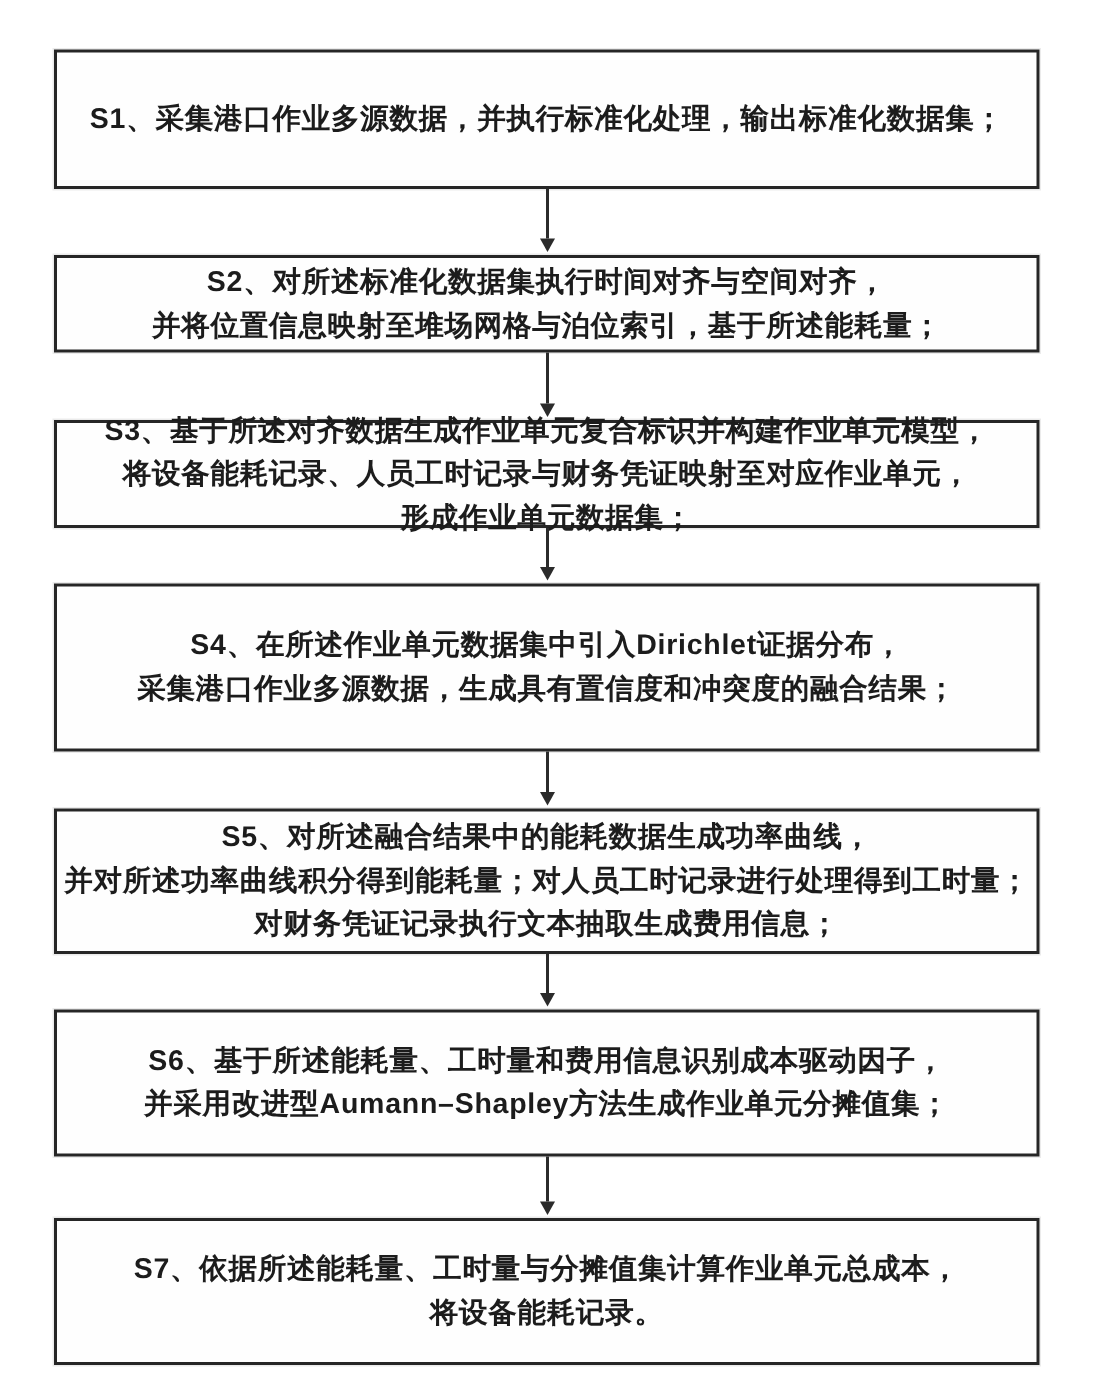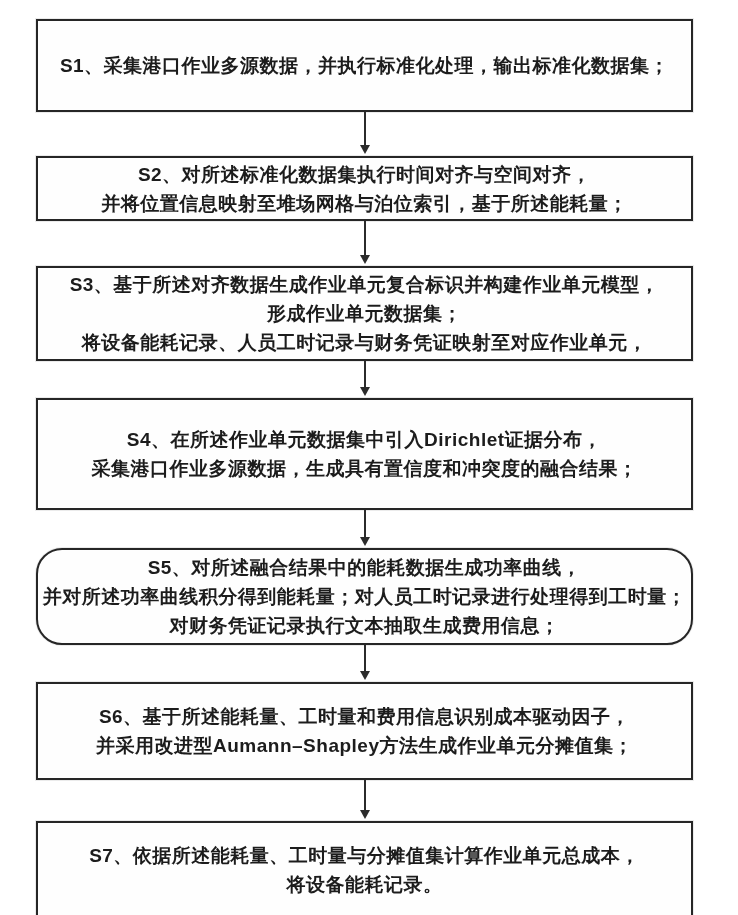--- a/index.html
+++ b/index.html
@@ -8,21 +8,21 @@
     background: #ffffff;
   }
   .canvas {
     position: relative;
     width: 738px;
     height: 915px;
     background: #ffffff;
     font-family: "Liberation Sans", "DejaVu Sans", sans-serif;
     overflow: hidden;
     box-sizing: border-box;
-    padding-top: 19px;
+    padding-top: 33px;
   }
   .flow {
     display: flex;
     flex-direction: column;
     margin-left: 36px;
     width: 657px;
   }
   .step-box {
     box-sizing: border-box;
     border: 2px solid #262626;
@@ -39,23 +39,23 @@
     letter-spacing: 0.5px;
     box-shadow: 0 0 0 1px rgba(0,0,0,0.08);
   }
   .box-line {
     width: 100%;
     white-space: nowrap;
   }
   
   .h-s1 { height: 93px; }
   .h-s2 { height: 65px; }
-  .h-s3 { height: 95px; }
+  .h-s3 { height: 72px; }
   .h-s4 { height: 112px; }
-  .h-s5 { height: 97px; border-radius: 26px; }
+  .h-s5 { height: 97px; }
   .h-s6 { height: 98px; }
   .h-s7 { height: 98px; }
   
   .arrow {
     display: flex;
     flex-direction: column;
     align-items: center;
     justify-content: flex-start;
   }
   .g1 { height: 44px; }
@@ -98,22 +98,22 @@
       <div class="box-line">并将位置信息映射至堆场网格与泊位索引，基于所述能耗量；</div>
     </div>
 
     <div class="arrow g2">
       <div class="arrow-line"></div>
       <div class="arrow-head"></div>
     </div>
 
     <div class="step-box h-s3">
       <div class="box-line">S3、基于所述对齐数据生成作业单元复合标识并构建作业单元模型，</div>
+      <div class="box-line">将设备能耗记录、人员工时记录与财务凭证映射至对应作业单元，</div>
       <div class="box-line">形成作业单元数据集；</div>
-      <div class="box-line">将设备能耗记录、人员工时记录与财务凭证映射至对应作业单元，</div>
     </div>
 
     <div class="arrow g3">
       <div class="arrow-line"></div>
       <div class="arrow-head"></div>
     </div>
 
     <div class="step-box h-s4">
       <div class="box-line">S4、在所述作业单元数据集中引入Dirichlet证据分布，</div>
       <div class="box-line">采集港口作业多源数据，生成具有置信度和冲突度的融合结果；</div>

